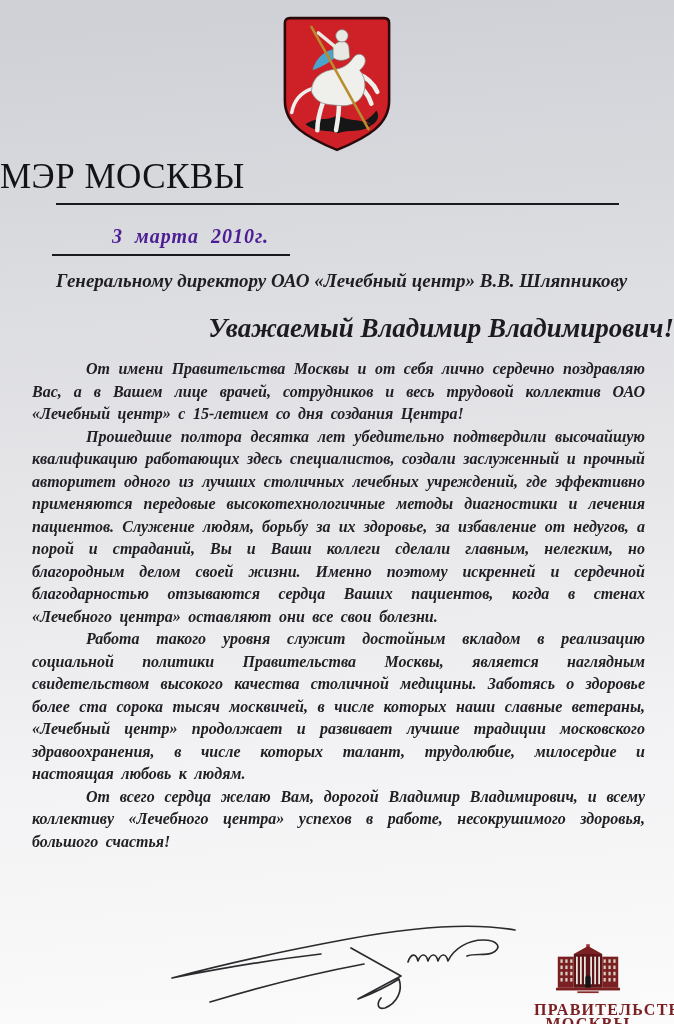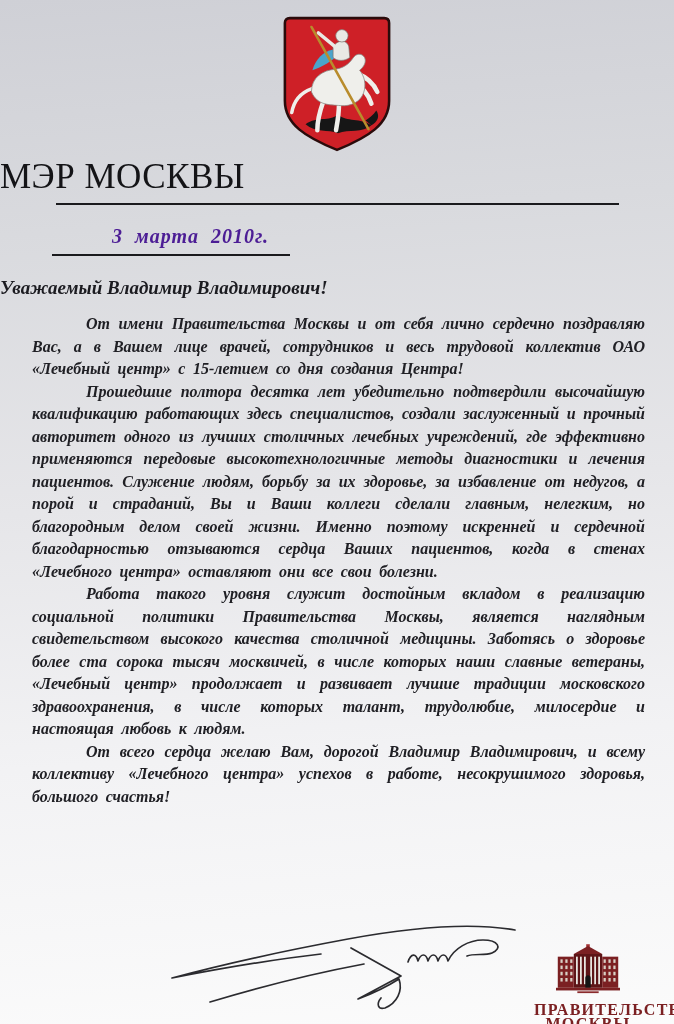--- a/index.html
+++ b/index.html
@@ -15,21 +15,21 @@
 
   .header{text-align:left;font-size:35px;line-height:1.07;letter-spacing:.5px;color:#141417;}
   .header-rule{margin:8px auto 0;width:563px;height:2px;background:#1a1a1d;}
 
   .date{margin:20px 0 0 112px;font-size:20px;font-style:italic;font-weight:bold;
         letter-spacing:1px;word-spacing:6px;color:#4c1d95;}
   .date-rule{margin:6px 0 0 52px;width:238px;height:2px;background:#1a1a1d;}
 
   .addressee{margin:14px 0 0 56px;font-size:19px;font-style:italic;font-weight:bold;color:#1e1e23;}
 
-  .salutation{margin:21px 0 0;text-align:left;font-size:19px;font-style:italic;font-weight:bold;color:#1b1b20;}
+  .salutation{margin:21px 0 0;text-align:right;font-size:27px;font-style:italic;font-weight:bold;color:#1b1b20;}
 
   .letter-body{margin:14px 29px 0 32px;font-size:16px;font-style:italic;font-weight:bold;
         line-height:22.5px;text-align:justify;word-spacing:3.5px;color:#202025;}
   .letter-body p{margin:0;text-indent:54px;}
 
   .signature{position:absolute;left:158px;top:901px;width:368px;height:96px;}
 
   .gov-logo{position:absolute;left:534px;top:928px;width:108px;text-align:center;}
   .gov-logo svg{display:block;margin:0 auto;width:64px;height:56px;}
   .gov-logo .logo-line{font-size:16px;font-weight:bold;letter-spacing:1.3px;
@@ -63,20 +63,21 @@
   </svg>
 
   <div class="header">
     <div>МЭР МОСКВЫ</div>
   </div>
   <div class="header-rule"></div>
 
   <div class="date">3 марта 2010г.</div>
   <div class="date-rule"></div>
 
+  <div class="addressee">Генеральному директору ОАО «Лечебный центр» В.В. Шляпникову</div>
   <div class="salutation">Уважаемый Владимир Владимирович!</div>
 
   <div class="letter-body">
     <p>От имени Правительства Москвы и от себя лично сердечно поздравляю Вас, а в Вашем лице врачей, сотрудников и весь трудовой коллектив ОАО «Лечебный центр» с 15-летием со дня создания Центра!</p>
     <p>Прошедшие полтора десятка лет убедительно подтвердили высочайшую квалификацию работающих здесь специалистов, создали заслуженный и прочный авторитет одного из лучших столичных лечебных учреждений, где эффективно применяются передовые высокотехнологичные методы диагностики и лечения пациентов. Служение людям, борьбу за их здоровье, за избавление от недугов, а порой и страданий, Вы и Ваши коллеги сделали главным, нелегким, но благородным делом своей жизни. Именно поэтому искренней и сердечной благодарностью отзываются сердца Ваших пациентов, когда в стенах «Лечебного центра» оставляют они все свои болезни.</p>
     <p>Работа такого уровня служит достойным вкладом в реализацию социальной политики Правительства Москвы, является наглядным свидетельством высокого качества столичной медицины. Заботясь о здоровье более ста сорока тысяч москвичей, в числе которых наши славные ветераны, «Лечебный центр» продолжает и развивает лучшие традиции московского здравоохранения, в числе которых талант, трудолюбие, милосердие и настоящая любовь к людям.</p>
     <p>От всего сердца желаю Вам, дорогой Владимир Владимирович, и всему коллективу «Лечебного центра» успехов в работе, несокрушимого здоровья, большого счастья!</p>
   </div>
 
   <svg class="signature" viewBox="0 0 368 96" xmlns="http://www.w3.org/2000/svg" fill="none" stroke="#2b2b2f" stroke-width="1.7" stroke-linecap="round" stroke-linejoin="round">

